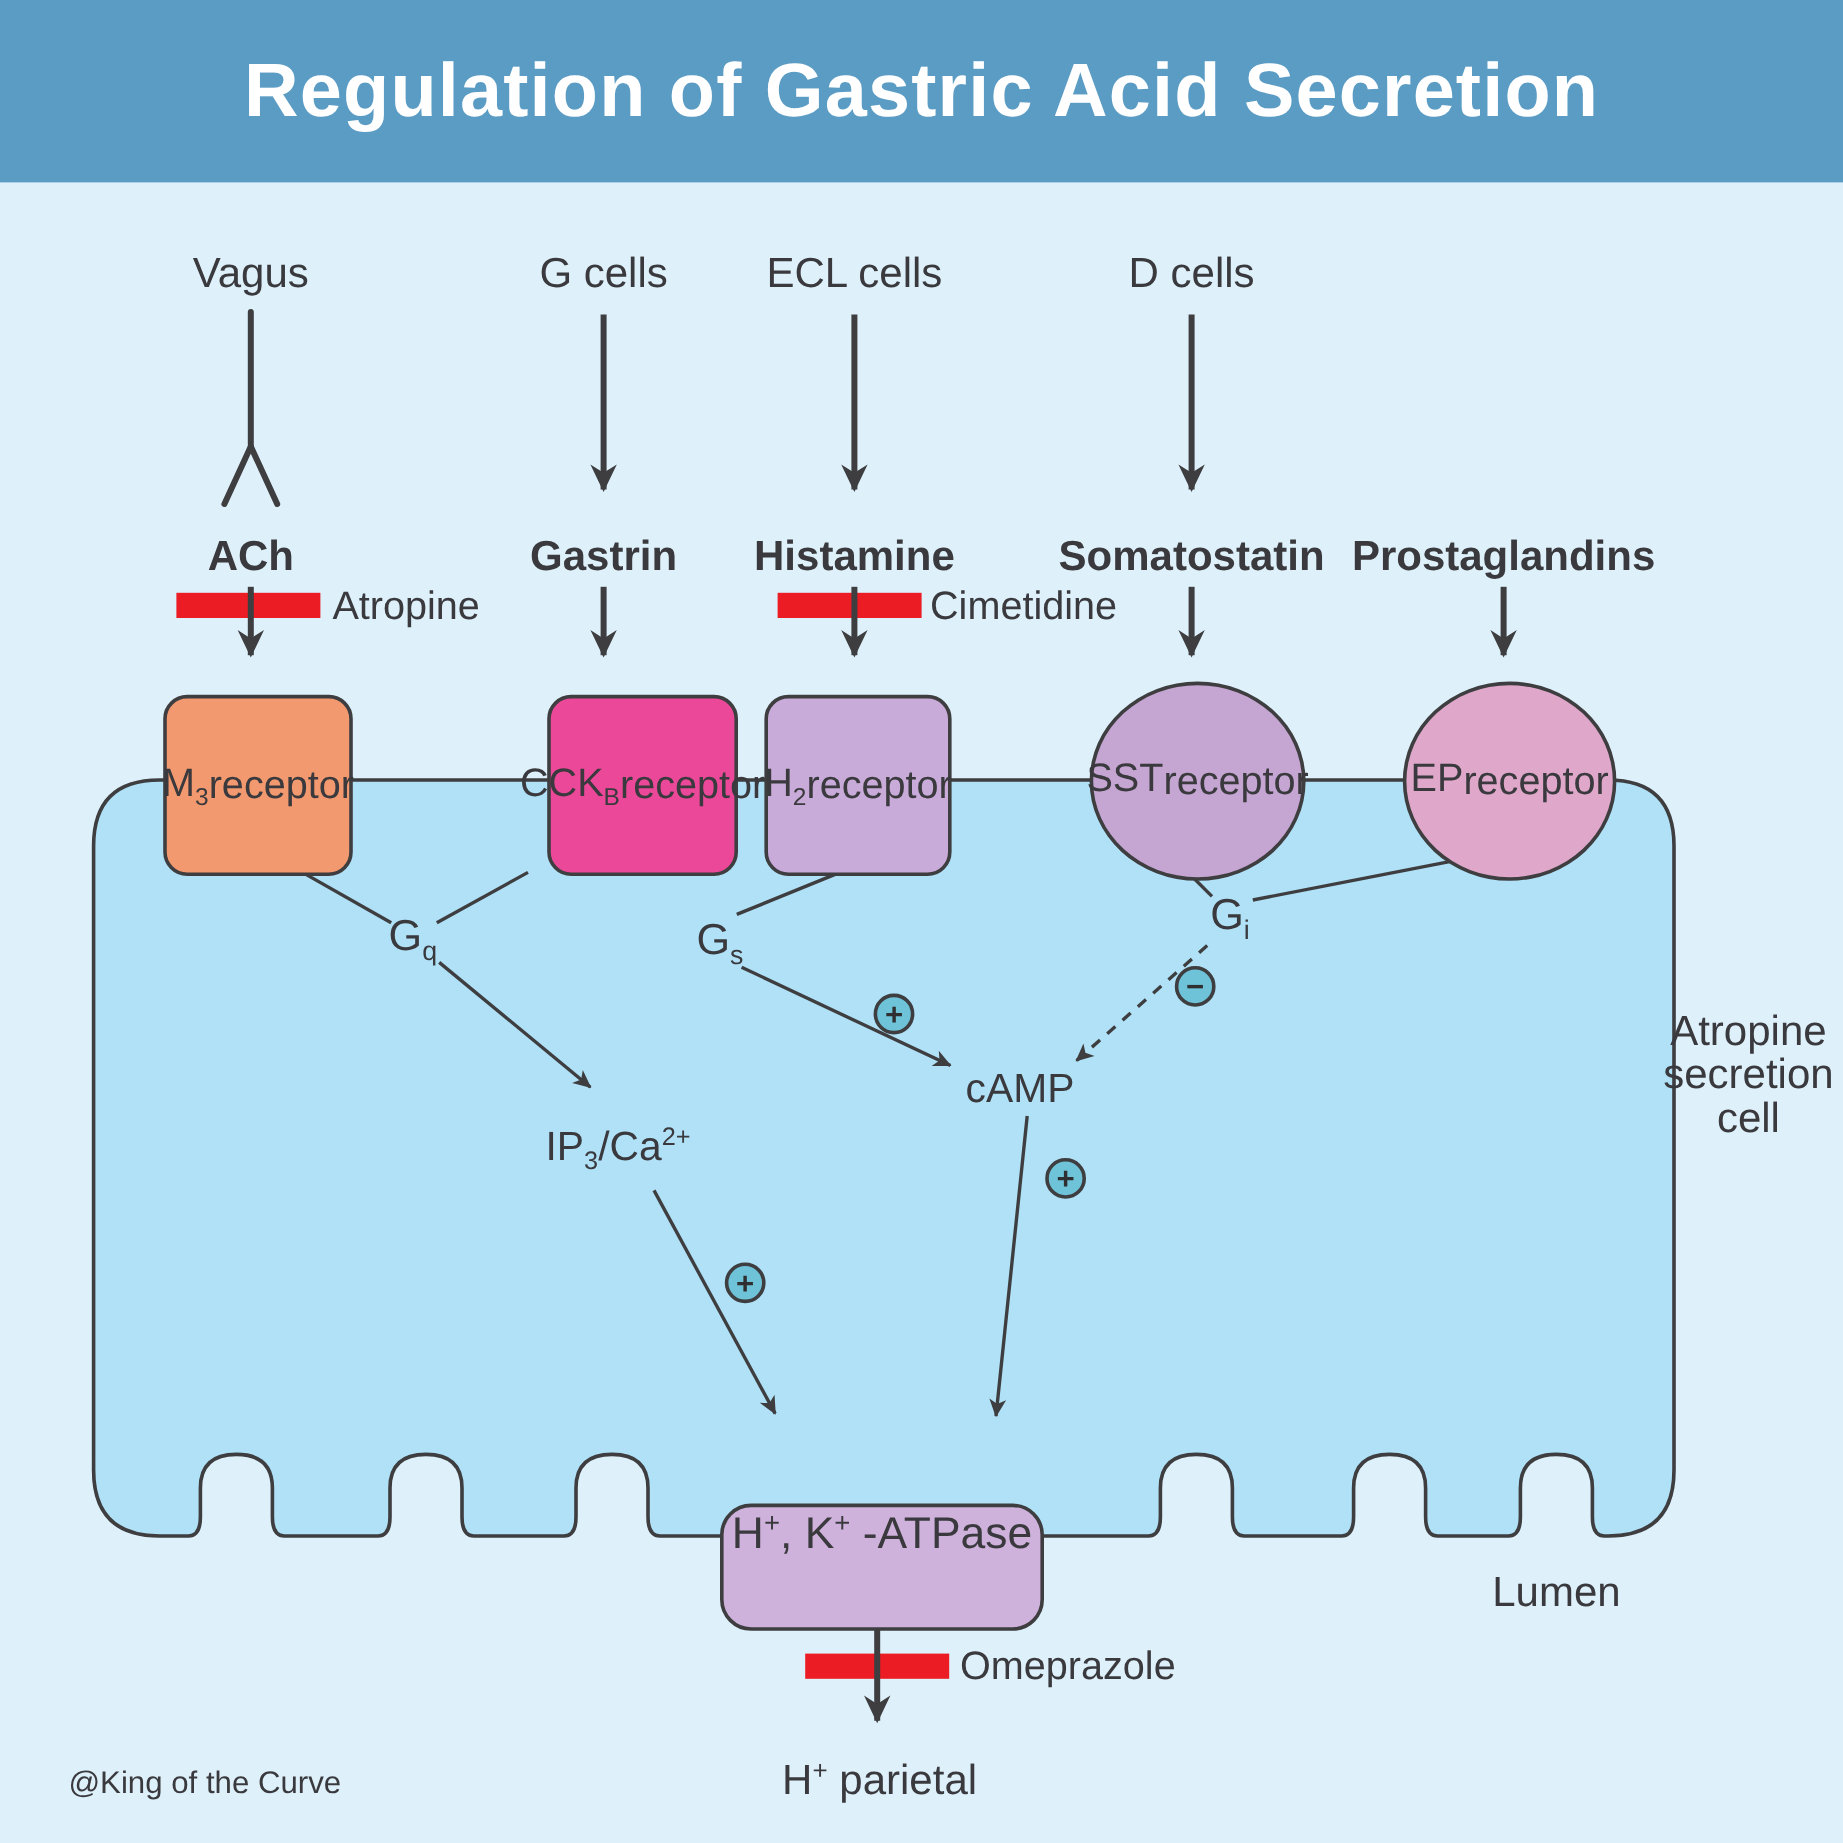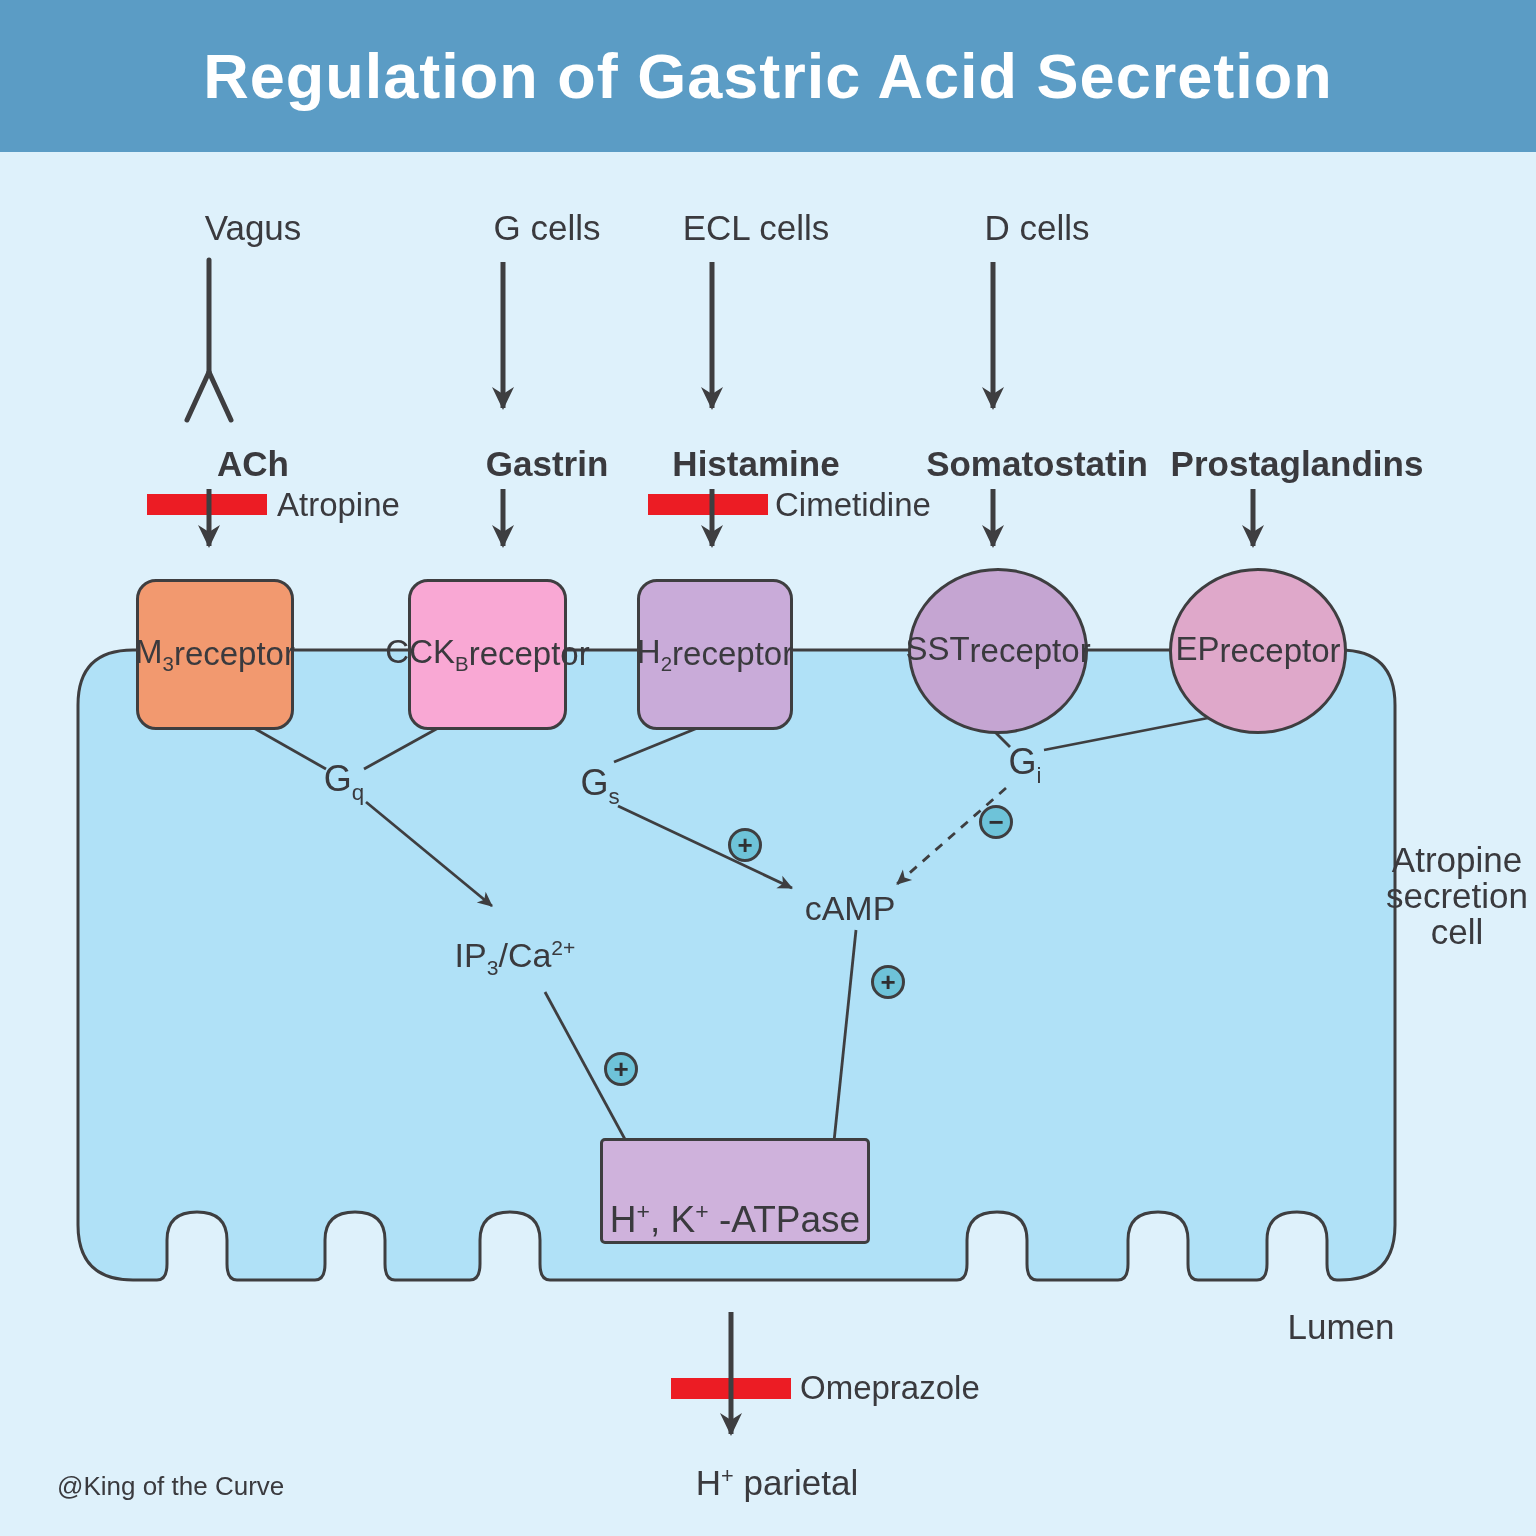--- a/index.html
+++ b/index.html
@@ -13,21 +13,21 @@
   #header{
     position:absolute;left:0;top:0;width:1536px;height:152px;
     background:#5b9cc5;display:flex;align-items:center;justify-content:center;
   }
   #header .title{
     color:#ffffff;font-size:63px;font-weight:bold;letter-spacing:1px;
   }
   #lines-layer{position:absolute;left:0;top:0;}
   .lbl{
     position:absolute;transform:translate(-50%,-50%);
-    font-size:35px;white-space:nowrap;text-align:center;color:#3a3a3e;margin-left:44px;
+    font-size:35px;white-space:nowrap;text-align:center;color:#3a3a3e;
   }
   .bold{font-weight:bold;}
   .leftlbl{
     position:absolute;transform:translate(0,-50%);
     font-size:33px;white-space:nowrap;color:#3a3a3e;
   }
   .recbox{
     position:absolute;border:3px solid #3e3e40;border-radius:20px;
     display:flex;flex-direction:row;align-items:center;justify-content:center;
     font-size:33px;line-height:1.18;color:#3a3a3e;text-align:center;
@@ -39,23 +39,23 @@
     position:absolute;transform:translate(-50%,-50%);
     font-size:36px;color:#3a3a3e;white-space:nowrap;
   }
   .signcircle{
     position:absolute;width:34px;height:34px;border-radius:50%;
     background:#6ec3d9;border:3px solid #3e3e40;box-sizing:border-box;
     display:flex;align-items:center;justify-content:center;
     font-size:26px;font-weight:bold;color:#2f2f31;line-height:1;
   }
   #atpase-box{
-    position:absolute;left:600px;top:1138px;width:270px;height:106px;
-    background:#cfb2dc;border:3px solid #3e3e40;border-radius:5px;
-    box-sizing:border-box;display:flex;align-items:flex-end;justify-content:center;
+    position:absolute;left:600px;top:1253px;width:270px;height:106px;
+    background:#cfb2dc;border:3px solid #3e3e40;border-radius:26px;
+    box-sizing:border-box;display:flex;align-items:flex-start;justify-content:center;
     font-size:37px;color:#3a3a3e;white-space:nowrap;
   }
   #parietal-label{
     position:absolute;left:1457px;top:896px;transform:translate(-50%,-50%);
     font-size:35px;text-align:center;line-height:1.03;color:#3a3a3e;
   }
   #parietal-label span{display:block;}
   #watermark{
     position:absolute;left:57px;top:1486px;transform:translate(0,-50%);
     font-size:26px;color:#3a3a3e;
@@ -146,21 +146,21 @@
   <div class="lbl bold" style="left:1253px;top:464px">Prostaglandins</div>
 
   <div class="leftlbl" style="left:277px;top:505px">Atropine</div>
   <div class="leftlbl" style="left:775px;top:505px">Cimetidine</div>
   <div class="leftlbl" style="left:800px;top:1388px">Omeprazole</div>
 
   <div class="recbox" style="left:136px;top:579px;width:152px;height:145px;background:#f2996f">
     <div><span>M</span><sub>3</sub></div>
     <div>receptor</div>
   </div>
-  <div class="recbox" style="left:408px;top:579px;width:153px;height:145px;background:#f9a8d4">
+  <div class="recbox" style="left:456px;top:579px;width:153px;height:145px;background:#ec4899">
     <div><span>CCK</span><sub>B</sub></div>
     <div>receptor</div>
   </div>
   <div class="recbox" style="left:637px;top:579px;width:150px;height:145px;background:#c9abd9">
     <div><span>H</span><sub>2</sub></div>
     <div>receptor</div>
   </div>
   <div class="recbox ellipse" style="left:908px;top:568px;width:174px;height:160px;background:#c5a5d2">
     <div><span>SST</span><sub></sub></div>
     <div>receptor</div>

